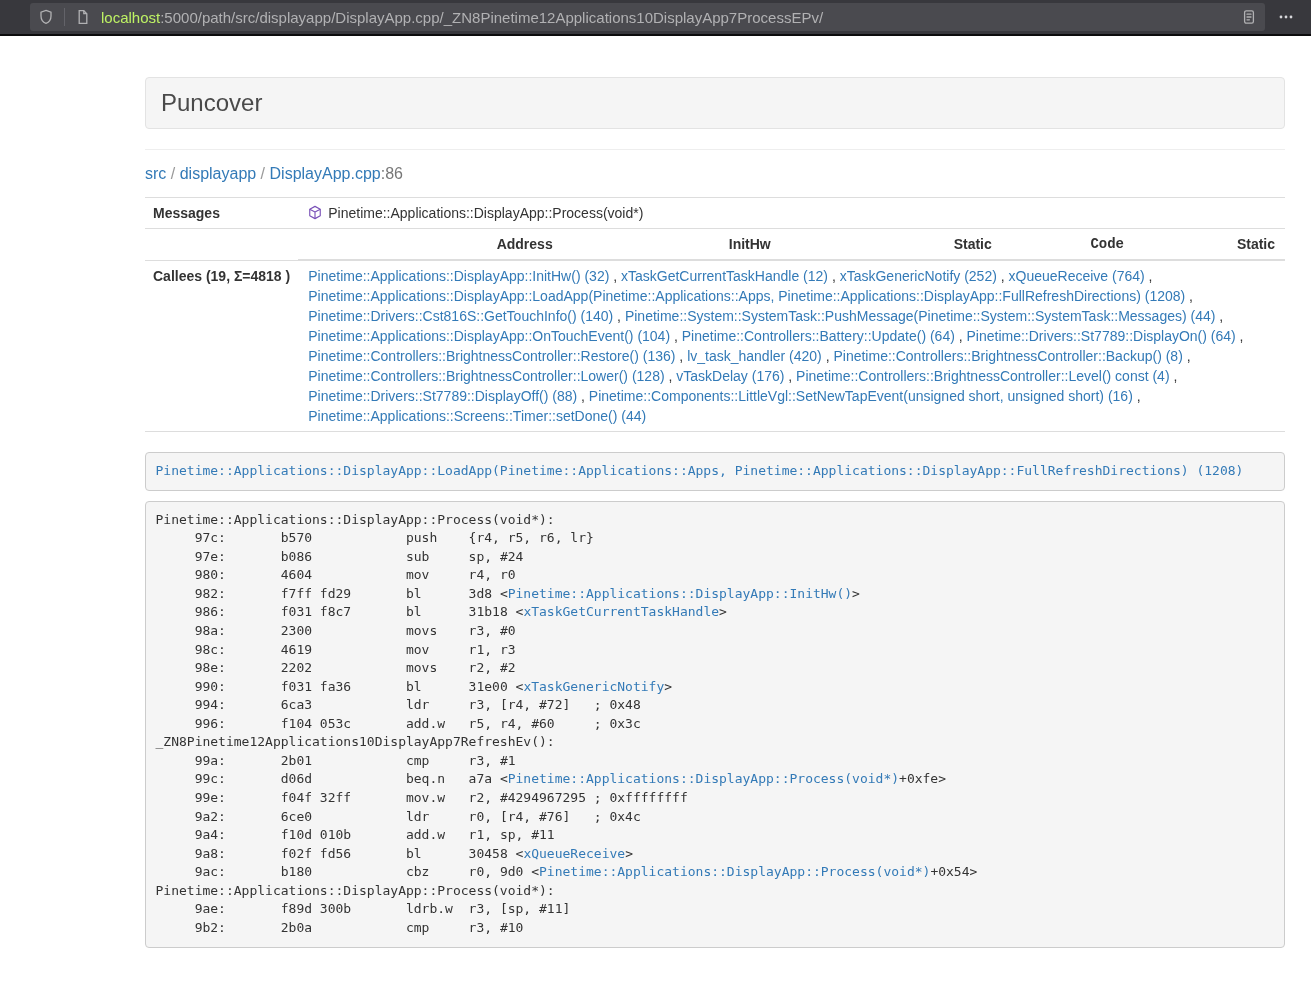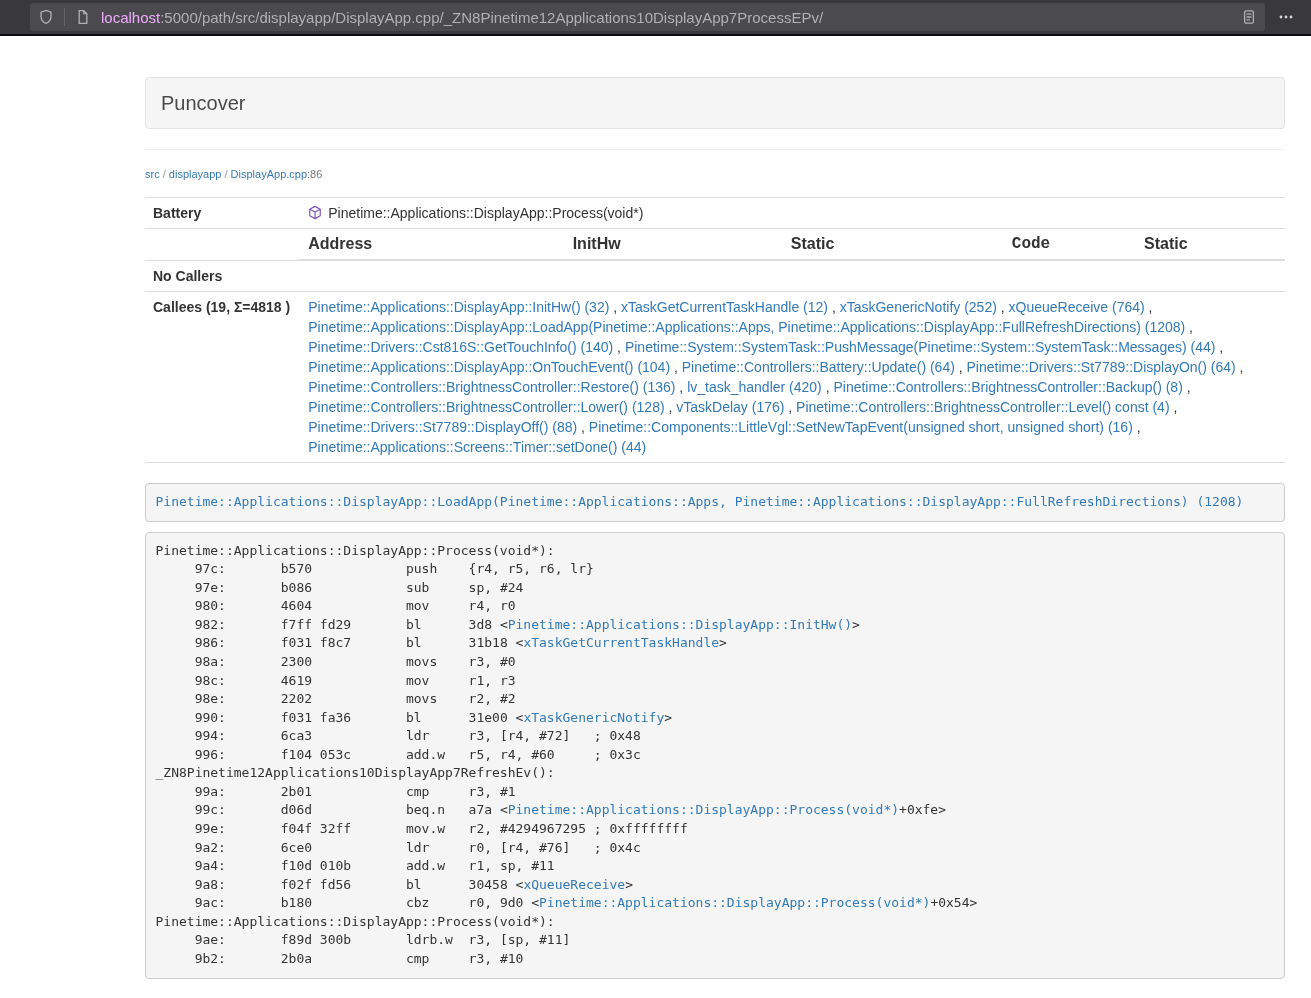--- a/index.html
+++ b/index.html
@@ -23,39 +23,39 @@
     flex: 1; height: 28px; background: #4a4a4f; border-radius: 3px;
     display: flex; align-items: center; padding: 0 8px; gap: 6px;
     min-width: 0;
   }
   .urlbar svg { flex: 0 0 auto; display: block; }
   .id-divider { width: 1px; height: 18px; background: #636369; margin: 0 4px; }
   .url-text {
     flex: 1; min-width: 0; white-space: nowrap; overflow: hidden;
     font-size: 15px; color: #b1b1b3; margin-left: 4px;
   }
-  .url-text .host { color: #f0abfc; text-align: right; }
+  .url-text .host { color: #bef264; text-align: right; }
   .more-btn {
     width: 30px; height: 28px; display: flex; align-items: center; justify-content: center;
     border-radius: 2px; cursor: pointer;
   }
 
   
   .page { padding-top: 41px; }
   .container { width: 1140px; margin-left: 145px; }
 
   .well {
     background: #f5f5f5; border: 1px solid #e3e3e3; border-radius: 4px;
     padding: 13px 15px; margin-bottom: 20px;
   }
-  .well h3 { margin: 0; font-size: 20px; font-weight: 400; color: #4a4a4a; line-height: 24px; }
+  .well h3 { margin: 0; font-size: 24px; font-weight: 400; color: #4a4a4a; line-height: 24px; }
 
   hr { border: 0; border-top: 1px solid #eee; margin: 0 0 14px 0; }
 
-  .breadcrumb { font-size: 11px; margin: 0 0 13px 0; line-height: 20px; }
+  .breadcrumb { font-size: 16px; margin: 0 0 13px 0; line-height: 20px; }
   .breadcrumb .sep { color: #999; }
   .breadcrumb .line-no { color: #777; }
 
   table.symbol-table {
     width: 100%; border-collapse: collapse;
     border-top: 1px solid #ddd; border-bottom: 1px solid #ddd;
     margin-bottom: 20px;
   }
   table.symbol-table > tbody > tr > th,
   table.symbol-table > tbody > tr > td {
@@ -65,21 +65,21 @@
   table.symbol-table > tbody > tr:first-child > th,
   table.symbol-table > tbody > tr:first-child > td { border-top: 0; }
   table.symbol-table > tbody > tr > th {
     width: 145px; padding: 5px 8px; font-weight: bold; color: #333; white-space: nowrap;
   }
   table.symbol-table > tbody > tr > td { padding: 5px 10px; }
   td.nested-cell { padding: 0 !important; }
 
   table.inner-table { width: 100%; border-collapse: collapse; }
   table.inner-table th, table.inner-table td {
-    text-align: left; padding: 5px 10px; font-size: 16px; line-height: 20px;
+    text-align: right; padding: 5px 10px; font-size: 14px; line-height: 20px;
   }
   table.inner-table th { font-weight: bold; border-bottom: 1px solid #ddd; }
   .col-address { width: 26.8%; } .col-remarks { width: 22.1%; }
   .col-stack   { width: 22.4%; } .col-code    { width: 13.4%; font-family: Liberation Mono, monospace; }
   .col-static  { width: auto; }
 
   .func-name { color: #333; }
   .cube { vertical-align: -2px; margin-right: 6px; }
 
   pre.codebox {
@@ -129,21 +129,21 @@
 
     <hr>
 
     <div class="breadcrumb">
       <a href="#">src</a><span class="sep"> / </span><a href="#">displayapp</a><span class="sep"> / </span><a href="#">DisplayApp.cpp</a><span class="line-no">:86</span>
     </div>
 
     <table class="symbol-table">
       <tbody>
         <tr>
-          <th>Battery</th>
+          <th>Messages</th>
           <td>
             <svg class="cube" width="14" height="15" viewBox="0 0 16 16">
               <path d="M8 1 L14 4.2 V11.8 L8 15 L2 11.8 V4.2 Z" fill="none" stroke="#7a52b8" stroke-width="1.3" stroke-linejoin="round"></path>
               <path d="M2 4.2 L8 7.4 L14 4.2 M8 7.4 V15" fill="none" stroke="#7a52b8" stroke-width="1.3" stroke-linejoin="round"></path>
             </svg><span class="func-name">Pinetime::Applications::DisplayApp::Process(void*)</span>
           </td>
         </tr>
         <tr>
           <th></th>
           <td class="nested-cell">
@@ -154,24 +154,20 @@
                   <th class="col-remarks">InitHw</th>
                   <th class="col-stack">Static</th>
                   <th class="col-code">Code</th>
                   <th class="col-static">Static</th>
                 </tr>
               </tbody>
             </table>
           </td>
         </tr>
         <tr>
-          <th>No Callers</th>
-          <td></td>
-        </tr>
-        <tr>
           <th>Callees (19, Σ=4818 )</th>
           <td><a href="#">Pinetime::Applications::DisplayApp::InitHw() (32)</a> , <a href="#">xTaskGetCurrentTaskHandle (12)</a> , <a href="#">xTaskGenericNotify (252)</a> , <a href="#">xQueueReceive (764)</a> , <a href="#">Pinetime::Applications::DisplayApp::LoadApp(Pinetime::Applications::Apps, Pinetime::Applications::DisplayApp::FullRefreshDirections) (1208)</a> , <a href="#">Pinetime::Drivers::Cst816S::GetTouchInfo() (140)</a> , <a href="#">Pinetime::System::SystemTask::PushMessage(Pinetime::System::SystemTask::Messages) (44)</a> , <a href="#">Pinetime::Applications::DisplayApp::OnTouchEvent() (104)</a> , <a href="#">Pinetime::Controllers::Battery::Update() (64)</a> , <a href="#">Pinetime::Drivers::St7789::DisplayOn() (64)</a> , <a href="#">Pinetime::Controllers::BrightnessController::Restore() (136)</a> , <a href="#">lv_task_handler (420)</a> , <a href="#">Pinetime::Controllers::BrightnessController::Backup() (8)</a> , <a href="#">Pinetime::Controllers::BrightnessController::Lower() (128)</a> , <a href="#">vTaskDelay (176)</a> , <a href="#">Pinetime::Controllers::BrightnessController::Level() const (4)</a> , <a href="#">Pinetime::Drivers::St7789::DisplayOff() (88)</a> , <a href="#">Pinetime::Components::LittleVgl::SetNewTapEvent(unsigned short, unsigned short) (16)</a> , <a href="#">Pinetime::Applications::Screens::Timer::setDone() (44)</a></td>
         </tr>
       </tbody>
     </table>
 
     <pre class="codebox"><a href="#">Pinetime::Applications::DisplayApp::LoadApp(Pinetime::Applications::Apps, Pinetime::Applications::DisplayApp::FullRefreshDirections) (1208)</a></pre>
 
     <pre class="codebox"><div class="asm-line">Pinetime::Applications::DisplayApp::Process(void*):</div><div class="asm-line">     97c:	b570      	push	{r4, r5, r6, lr}</div><div class="asm-line">     97e:	b086      	sub	sp, #24</div><div class="asm-line">     980:	4604      	mov	r4, r0</div><div class="asm-line">     982:	f7ff fd29 	bl	3d8 &lt;<a href="#">Pinetime::Applications::DisplayApp::InitHw()</a>&gt;</div><div class="asm-line">     986:	f031 f8c7 	bl	31b18 &lt;<a href="#">xTaskGetCurrentTaskHandle</a>&gt;</div><div class="asm-line">     98a:	2300      	movs	r3, #0</div><div class="asm-line">     98c:	4619      	mov	r1, r3</div><div class="asm-line">     98e:	2202      	movs	r2, #2</div><div class="asm-line">     990:	f031 fa36 	bl	31e00 &lt;<a href="#">xTaskGenericNotify</a>&gt;</div><div class="asm-line">     994:	6ca3      	ldr	r3, [r4, #72]	; 0x48</div><div class="asm-line">     996:	f104 053c 	add.w	r5, r4, #60	; 0x3c</div><div class="asm-line">_ZN8Pinetime12Applications10DisplayApp7RefreshEv():</div><div class="asm-line">     99a:	2b01      	cmp	r3, #1</div><div class="asm-line">     99c:	d06d      	beq.n	a7a &lt;<a href="#">Pinetime::Applications::DisplayApp::Process(void*)</a>+0xfe&gt;</div><div class="asm-line">     99e:	f04f 32ff 	mov.w	r2, #4294967295	; 0xffffffff</div><div class="asm-line">     9a2:	6ce0      	ldr	r0, [r4, #76]	; 0x4c</div><div class="asm-line">     9a4:	f10d 010b 	add.w	r1, sp, #11</div><div class="asm-line">     9a8:	f02f fd56 	bl	30458 &lt;<a href="#">xQueueReceive</a>&gt;</div><div class="asm-line">     9ac:	b180      	cbz	r0, 9d0 &lt;<a href="#">Pinetime::Applications::DisplayApp::Process(void*)</a>+0x54&gt;</div><div class="asm-line">Pinetime::Applications::DisplayApp::Process(void*):</div><div class="asm-line">     9ae:	f89d 300b 	ldrb.w	r3, [sp, #11]</div><div class="asm-line">     9b2:	2b0a      	cmp	r3, #10</div></pre>
 

